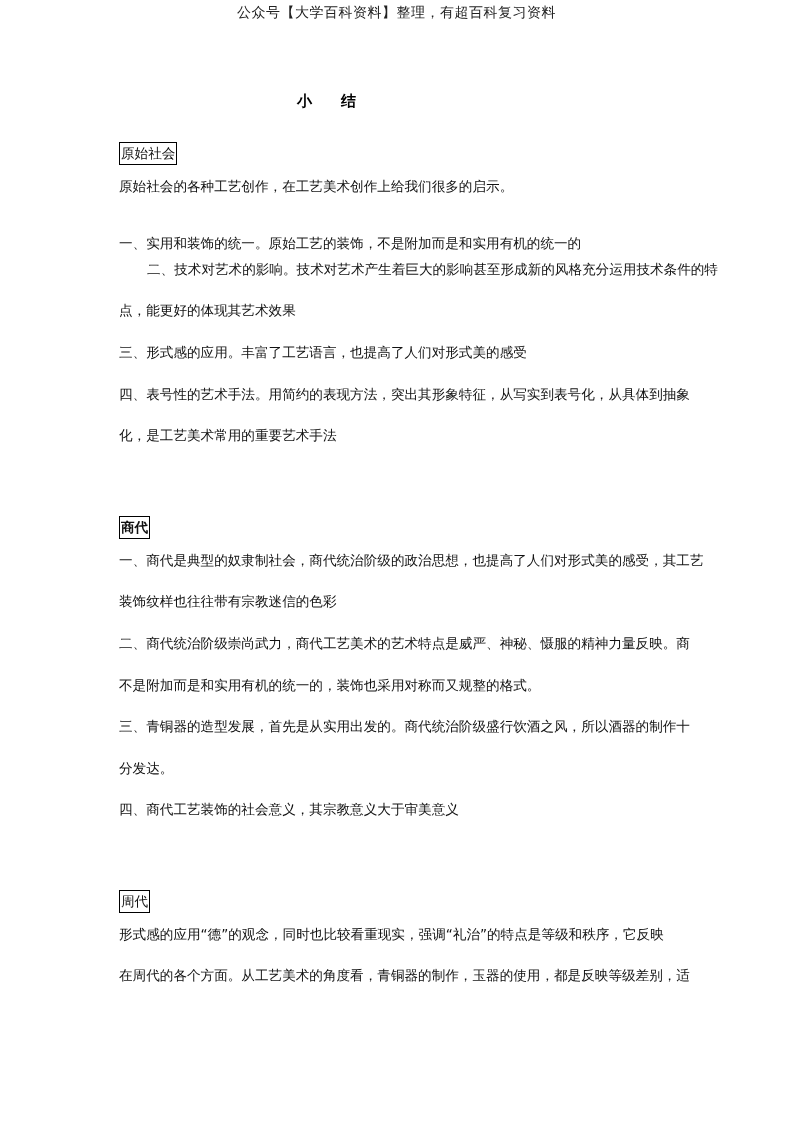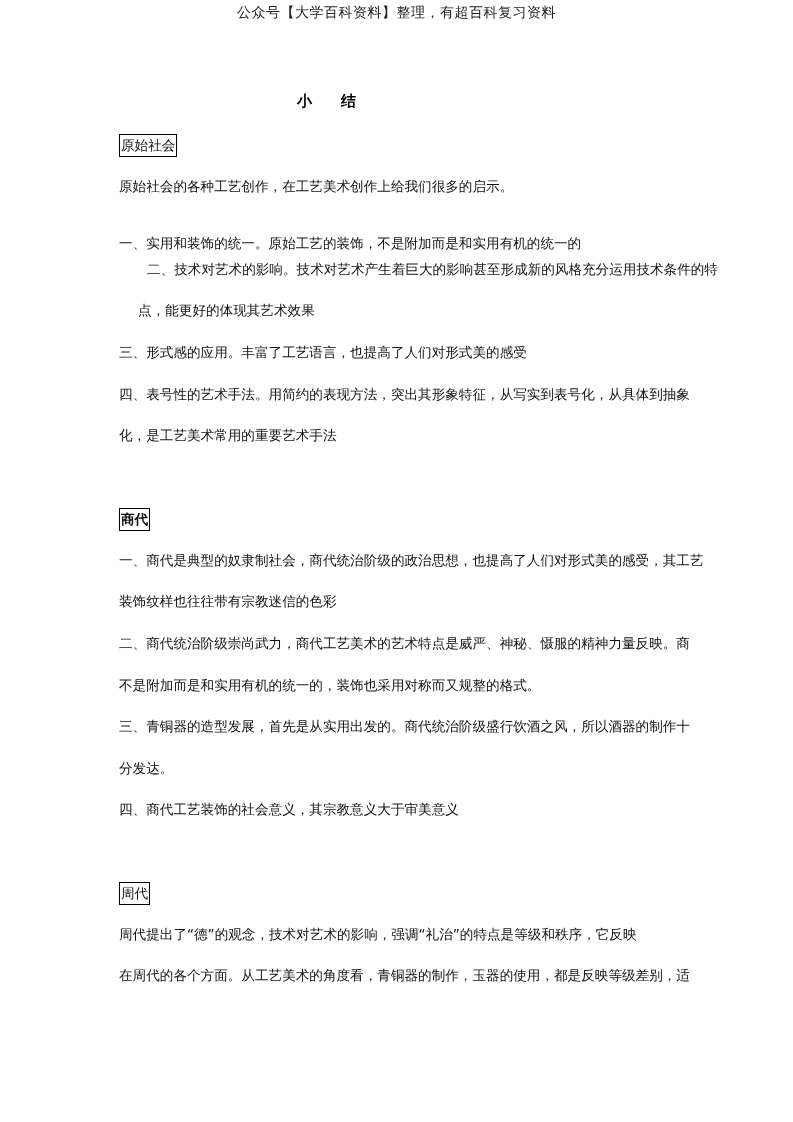--- a/index.html
+++ b/index.html
@@ -17,47 +17,48 @@
       position: absolute; top: 92px; left: 0; width: 665px; text-align: center;
       font-size: 15px; font-weight: bold; letter-spacing: 12px; color: #000;
     }
     .line {
       position: absolute; left: 119px; font-size: 13.6px; line-height: 18px;
       white-space: nowrap; color: #111;
     }
     .boxed {
       display: inline-block; border: 1px solid #000; padding: 1px 1px 2px 1px;
       line-height: 18px;
+      margin-top: 8px;
     }
   </style>
 </head>
 <body>
 
 <div class="header">公众号【大学百科资料】整理，有超百科复习资料</div>
 <div class="title">小 结</div>
 
 <div class="line" style="top:134px;">
   <span class="boxed">原始社会</span>
 </div>
 <div class="line" style="top:177px;">原始社会的各种工艺创作，在工艺美术创作上给我们很多的启示。</div>
 <div class="line" style="top:234px;">一、实用和装饰的统一。原始工艺的装饰，不是附加而是和实用有机的统一的</div>
 <div class="line" style="top:260px;margin-left:28px;">二、技术对艺术的影响。技术对艺术产生着巨大的影响甚至形成新的风格充分运用技术条件的特</div>
-<div class="line" style="top:301px;margin-left:19px;">点，能更好的体现其艺术效果</div>
+<div class="line" style="top:301px;">点，能更好的体现其艺术效果</div>
 <div class="line" style="top:343px;">三、形式感的应用。丰富了工艺语言，也提高了人们对形式美的感受</div>
 <div class="line" style="top:385px;">四、表号性的艺术手法。用简约的表现方法，突出其形象特征，从写实到表号化，从具体到抽象</div>
 <div class="line" style="top:426px;">化，是工艺美术常用的重要艺术手法</div>
 
 <div class="line" style="top:508px;font-weight:bold;">
   <span class="boxed">商代</span>
 </div>
 <div class="line" style="top:551px;">一、商代是典型的奴隶制社会，商代统治阶级的政治思想，也提高了人们对形式美的感受，其工艺</div>
 <div class="line" style="top:592px;">装饰纹样也往往带有宗教迷信的色彩</div>
 <div class="line" style="top:634px;">二、商代统治阶级崇尚武力，商代工艺美术的艺术特点是威严、神秘、慑服的精神力量反映。商</div>
 <div class="line" style="top:676px;">不是附加而是和实用有机的统一的，装饰也采用对称而又规整的格式。</div>
 <div class="line" style="top:717px;">三、青铜器的造型发展，首先是从实用出发的。商代统治阶级盛行饮酒之风，所以酒器的制作十</div>
 <div class="line" style="top:759px;">分发达。</div>
 <div class="line" style="top:800px;">四、商代工艺装饰的社会意义，其宗教意义大于审美意义</div>
 
 <div class="line" style="top:882px;">
   <span class="boxed">周代</span>
 </div>
-<div class="line" style="top:925px;">周代提出了“德”的观念，技术对艺术的影响，强调“礼治”的特点是等级和秩序，它反映</div>
+<div class="line" style="top:925px;">形式感的应用“德”的观念，同时也比较看重现实，强调“礼治”的特点是等级和秩序，它反映</div>
 <div class="line" style="top:966px;">在周代的各个方面。从工艺美术的角度看，青铜器的制作，玉器的使用，都是反映等级差别，适</div>
 
 </body></html>

